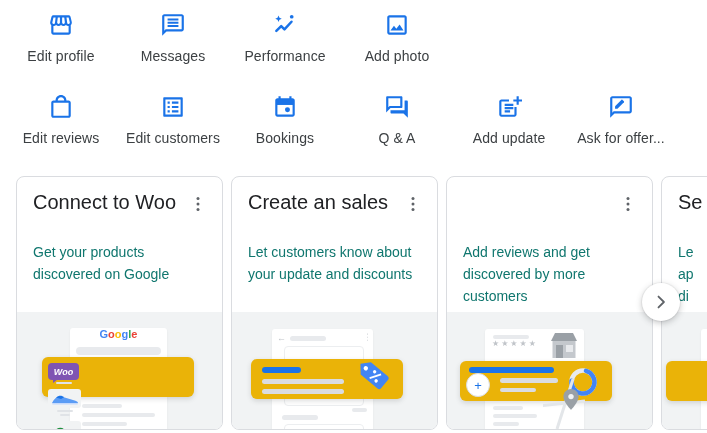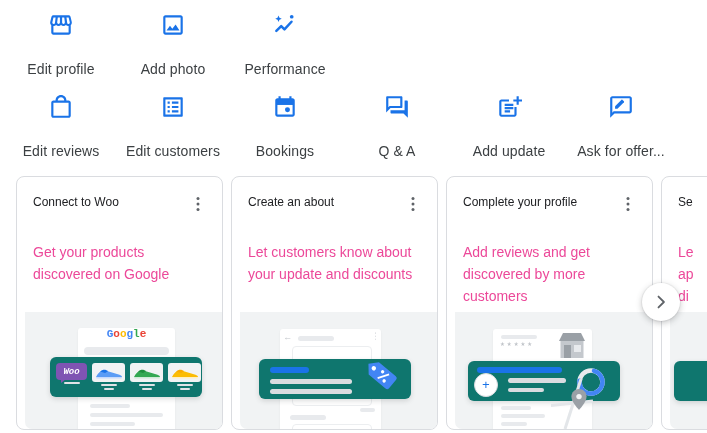--- a/index.html
+++ b/index.html
@@ -4,37 +4,37 @@
 <style>
   html,body{margin:0;padding:0;}
   body{
     width:707px;height:433px;background:#fff;overflow:hidden;position:relative;
     font-family:"Liberation Sans", sans-serif;
   }
   
   .qa-row{position:absolute;left:5px;width:672px;display:grid;grid-template-columns:repeat(6,1fr);}
   #qa-row-1{top:12px;}
   #qa-row-2{top:94px;}
-  .qa-item{display:flex;flex-direction:column;align-items:center;gap:23px;cursor:pointer;}
+  .qa-item{display:flex;flex-direction:column;align-items:center;gap:10px;cursor:pointer;}
   .qa-icon{width:26px;height:26px;display:block;}
   .qa-icon svg{width:26px;height:26px;display:block;}
   .qa-label{font-size:14px;color:#3c4043;letter-spacing:.1px;white-space:nowrap;}
   
   .cards-row{position:absolute;top:176px;left:16px;display:flex;gap:8px;}
   .card{flex:none;width:207px;height:254px;background:#fff;border:1px solid #dadce0;border-radius:8px;
         position:relative;box-sizing:border-box;cursor:pointer;}
-  .card-title{position:absolute;top:13px;left:16px;right:44px;font-size:12px;line-height:25px;color:#202124;}
+  .card-title{position:absolute;top:13px;left:16px;right:44px;font-size:20px;line-height:25px;color:#202124;}
   .kebab{position:absolute;top:15px;right:13px;width:22px;height:24px;display:flex;align-items:center;justify-content:center;cursor:pointer;}
-  .card-desc{position:absolute;top:64px;left:16px;right:14px;font-size:14px;line-height:22px;color:#ec4899;white-space:pre-line;}
-  .card-illus{position:absolute;left:8px;right:0;bottom:0;height:117px;background:#f1f3f4;
-              border-radius:0 0 7px 7px;overflow:hidden;font-family:Liberation Mono, monospace;}
+  .card-desc{position:absolute;top:64px;left:16px;right:14px;font-size:14px;line-height:22px;color:#0f766e;white-space:pre-line;}
+  .card-illus{position:absolute;left:0;right:0;bottom:0;height:117px;background:#f1f3f4;
+              border-radius:0 0 7px 7px;overflow:hidden;}
   .sheet{position:absolute;background:#fff;border-radius:3px;box-shadow:0 1px 2px rgba(60,64,67,.08);}
   .bar{position:absolute;background:#dadce0;border-radius:3px;}
   .bar.light{background:#e8eaed;}
-  .overlay{position:absolute;background:#0f766e;border-radius:6px;box-shadow:0 2px 5px rgba(60,64,67,.18);}
+  .overlay{position:absolute;background:#eab308;border-radius:6px;box-shadow:0 2px 5px rgba(60,64,67,.18);flex-direction:column;}
   
   #c1-google{position:absolute;left:53px;top:16px;width:97px;text-align:center;font-size:11px;font-weight:bold;}
   #c1-google .gl0,#c1-google .gl3{color:#4285F4;}
   #c1-google .gl1,#c1-google .gl5{color:#EA4335;}
   #c1-google .gl2{color:#FBBC05;}
   #c1-google .gl4{color:#34A853;}
   #c1-overlay{left:25px;top:45px;width:152px;height:40px;display:flex;align-items:flex-start;gap:5px;padding:6px 6px 0;box-sizing:border-box;}
   .slot{display:flex;flex-direction:column;align-items:center;gap:2px;flex:none;}
   .woo-badge{width:31px;height:17px;background:#7f54b3;border-radius:4px;color:#fff;font-weight:bold;font-style:italic;
              font-size:9px;display:flex;align-items:center;justify-content:center;position:relative;}
@@ -66,35 +66,44 @@
     <span class="qa-icon">
         <svg viewBox="0 0 24 24" fill="#1a73e8">
           <path d="M21.9 8.89l-1.05-4.37c-.22-.9-1-1.52-1.91-1.52H5.05c-.9 0-1.69.63-1.9 1.52L2.1 8.89c-.24 1.02-.02 2.06.62 2.88.08.11.19.19.28.29V19c0 1.1.9 2 2 2h14c1.1 0 2-.9 2-2v-6.94c.09-.09.2-.18.28-.28.64-.82.87-1.87.62-2.89zM7.02 5l-.58 4.86c-.08.65-.6 1.14-1.21 1.14-.49 0-.8-.29-.93-.47-.27-.32-.36-.75-.26-1.17L5.05 5h1.97zm12.03 0l1.05 4.37c.1.42.01.85-.25 1.17-.14.18-.44.47-.94.47-.61 0-1.14-.49-1.21-1.14L17.08 5h1.97zm-6 0h1.96l.54 4.52c.05.39-.07.78-.33 1.07-.22.26-.54.41-.95.41-.67 0-1.22-.59-1.22-1.31V5zM8.49 9.52L9.04 5H11v4.69c0 .72-.55 1.31-1.29 1.31-.34 0-.65-.15-.89-.41-.25-.29-.37-.68-.33-1.07zM5 19v-6.03c.08.01.15.03.23.03.87 0 1.66-.36 2.24-.95.6.6 1.4.95 2.31.95.87 0 1.65-.36 2.23-.93.59.57 1.39.93 2.29.93.84 0 1.64-.35 2.24-.95.58.59 1.37.95 2.24.95.08 0 .15-.02.23-.03V19H5z"></path>
         </svg>
       </span>
     <span class="qa-label">Edit profile</span>
   </div>
   <div class="qa-item">
     <span class="qa-icon">
         <svg viewBox="0 0 24 24" fill="#1a73e8">
-          <path d="M19 3H5c-1.1 0-2 .9-2 2v14c0 1.1.9 2 2 2h14c1.1 0 2-.9 2-2V5c0-1.1-.9-2-2-2zm0 16H5V5h14v14z"></path>
-          <path d="M6 17l3.2-4.2 2.2 2.7 3-3.9 3.6 5.4z"></path>
-        </svg>
-      </span>
-    <span class="qa-label">Add photo</span>
+          <path d="M20 2H4c-1.1 0-2 .9-2 2v18l4-4h14c1.1 0 2-.9 2-2V4c0-1.1-.9-2-2-2zm0 14H5.2L4 17.2V4h16v12z"></path>
+          <path d="M7 6h10v1.8H7zm0 3h10v1.8H7zm0 3h10v1.8H7z"></path>
+        </svg>
+      </span>
+    <span class="qa-label">Messages</span>
   </div>
   <div class="qa-item">
     <span class="qa-icon">
         <svg viewBox="0 0 24 24" fill="#1a73e8">
           <path fill="none" stroke="#1a73e8" stroke-width="2.3" stroke-linecap="round" stroke-linejoin="round" d="M4 17.5l4.5-4.5 3 3 6.5-7"></path>
           <path d="M6 3.2l.9 2.1 2.1.9-2.1.9-.9 2.1-.9-2.1-2.1-.9 2.1-.9z"></path>
           <circle cx="18.2" cy="4.4" r="1.7"></circle>
         </svg>
       </span>
     <span class="qa-label">Performance</span>
+  </div>
+  <div class="qa-item">
+    <span class="qa-icon">
+        <svg viewBox="0 0 24 24" fill="#1a73e8">
+          <path d="M19 3H5c-1.1 0-2 .9-2 2v14c0 1.1.9 2 2 2h14c1.1 0 2-.9 2-2V5c0-1.1-.9-2-2-2zm0 16H5V5h14v14z"></path>
+          <path d="M6 17l3.2-4.2 2.2 2.7 3-3.9 3.6 5.4z"></path>
+        </svg>
+      </span>
+    <span class="qa-label">Add photo</span>
   </div>
 </div>
 
 <div class="qa-row" id="qa-row-2">
   <div class="qa-item">
     <span class="qa-icon">
         <svg viewBox="0 0 24 24" fill="#1a73e8">
           <path d="M19 6h-2c0-2.8-2.2-5-5-5S7 3.2 7 6H5c-1.1 0-2 .9-2 2v12c0 1.1.9 2 2 2h14c1.1 0 2-.9 2-2V8c0-1.1-.9-2-2-2zm-7-3c1.7 0 3 1.3 3 3H9c0-1.7 1.3-3 3-3zm7 17H5V8h14v12z"></path>
         </svg>
       </span>
@@ -203,21 +212,21 @@
             <div class="mini short"></div>
         </div>
       </div>
       <div class="bar light" style="left:65px;top:92px;width:40px;height:4px;"></div>
       <div class="bar light" style="left:65px;top:101px;width:73px;height:4px;"></div>
       <div class="bar light" style="left:65px;top:110px;width:45px;height:4px;"></div>
     </div>
   </div>
 
   <div class="card">
-    <div class="card-title">Create an about</div>
+    <div class="card-title">Create an sales</div>
     <div class="kebab">
         <svg width="14" height="16" viewBox="0 0 14 16" fill="#5f6368">
           <circle cx="7" cy="2.5" r="1.5"></circle>
           <circle cx="7" cy="8" r="1.5"></circle>
           <circle cx="7" cy="13.5" r="1.5"></circle>
         </svg>
       </div>
     <div class="card-desc">Let customers know about your update and discounts</div>
     <div class="card-illus">
       <div class="sheet" style="left:40px;top:17px;width:101px;height:110px;"></div>
@@ -239,21 +248,20 @@
           </g>
         </svg>
       </div>
       <div class="bar light" style="left:120px;top:96px;width:15px;height:4px;"></div>
       <div class="bar light" style="left:50px;top:103px;width:36px;height:5px;"></div>
       <div class="outline-box" style="left:52px;top:112px;width:78px;height:12px;"></div>
     </div>
   </div>
 
   <div class="card">
-    <div class="card-title">Complete your profile</div>
     <div class="kebab">
         <svg width="14" height="16" viewBox="0 0 14 16" fill="#5f6368">
           <circle cx="7" cy="2.5" r="1.5"></circle>
           <circle cx="7" cy="8" r="1.5"></circle>
           <circle cx="7" cy="13.5" r="1.5"></circle>
         </svg>
       </div>
     <div class="card-desc">Add reviews and get discovered by more customers</div>
     <div class="card-illus">
       <div class="sheet" style="left:38px;top:17px;width:99px;height:110px;"></div>

